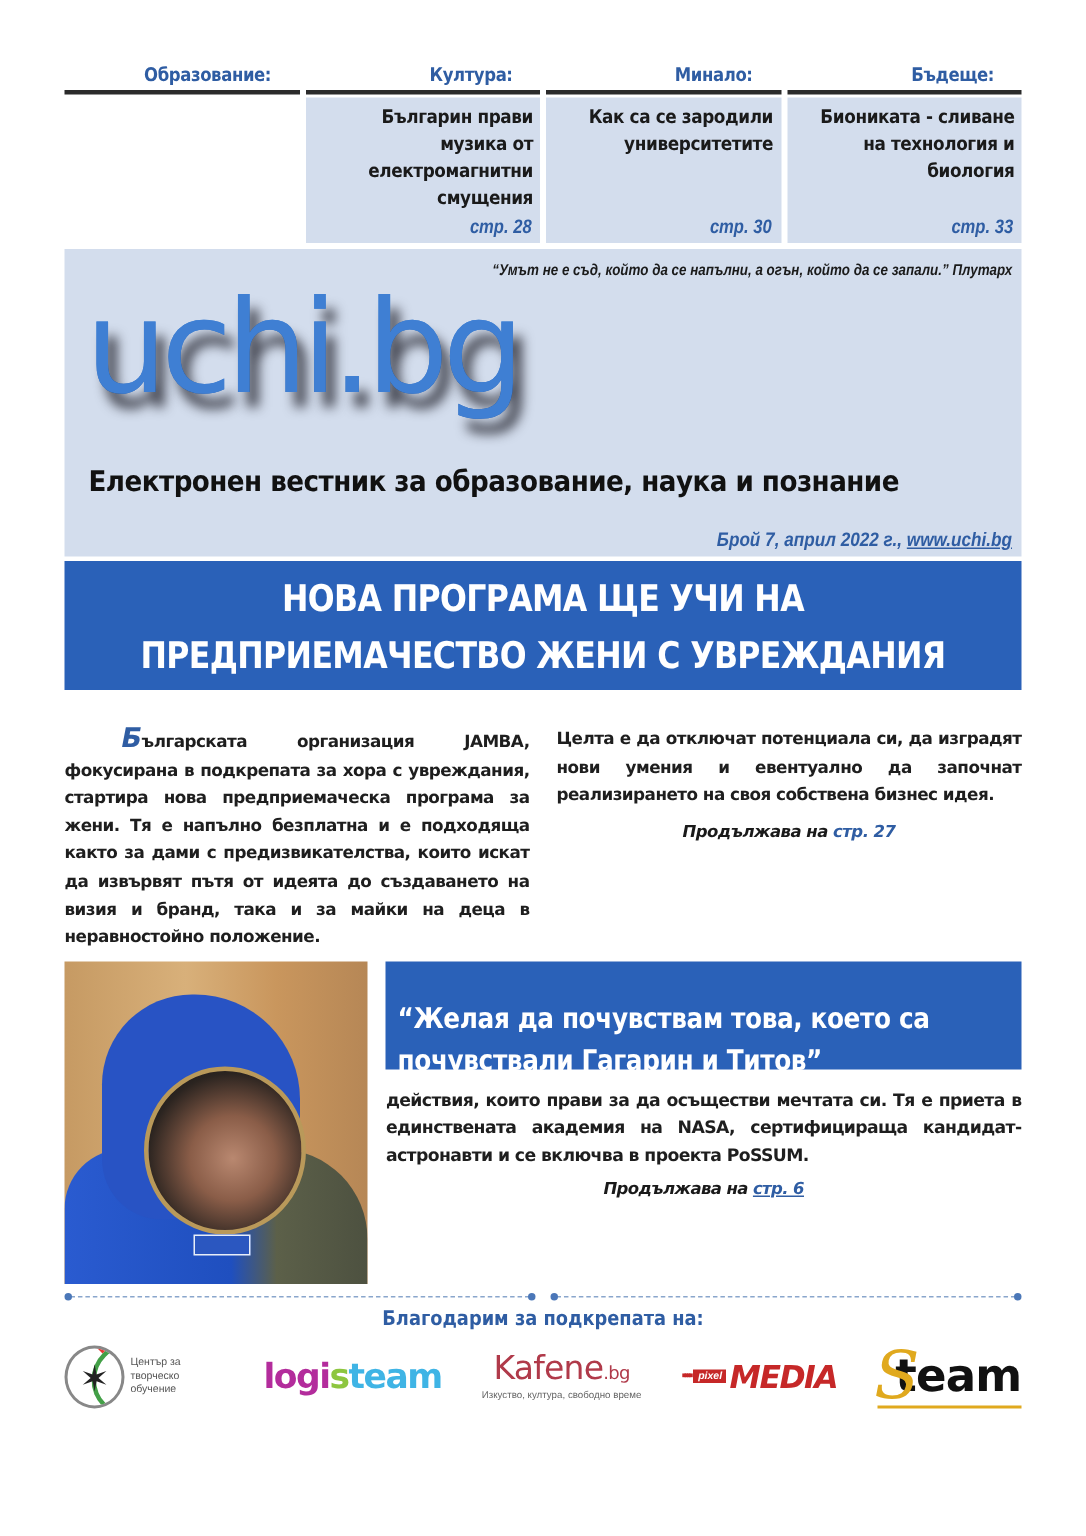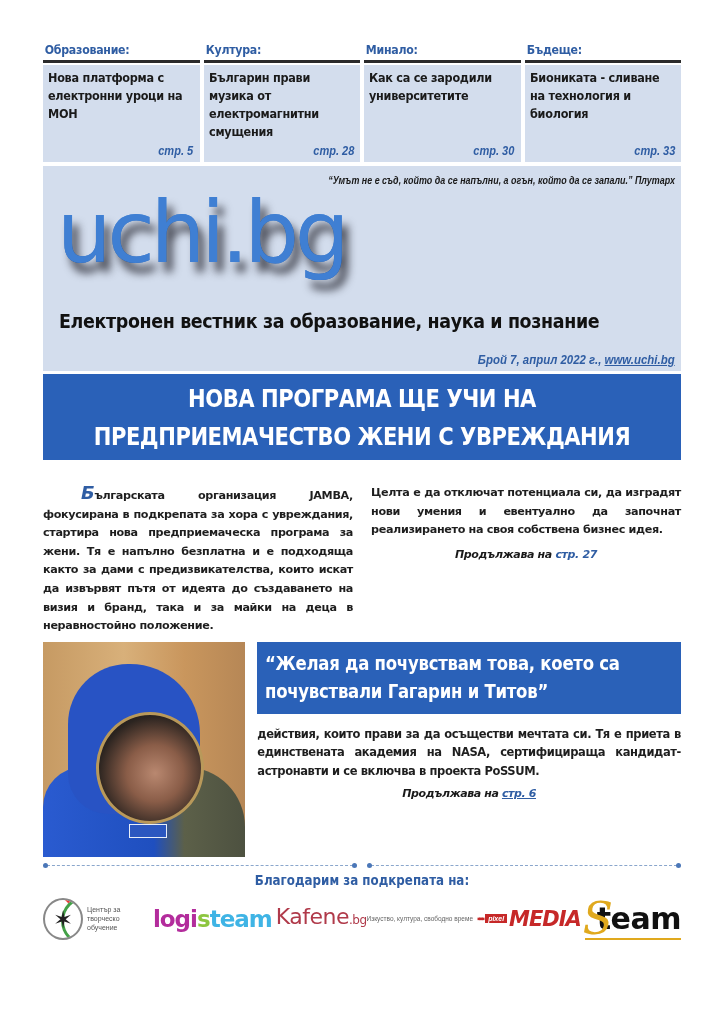--- a/index.html
+++ b/index.html
@@ -4,21 +4,21 @@
 <style>
   * { box-sizing: border-box; margin: 0; padding: 0; }
   body {
     width: 724px; height: 1024px; background: #ffffff;
     font-family: "Liberation Sans", "DejaVu Sans", sans-serif;
     color: #1a1a1a; position: relative; overflow: hidden;
   }
   .page { position: absolute; left: 43px; top: 40px; width: 638px; }
 
   
-  .sections { display: flex; gap: 4px; }
+  .sections { display: flex; gap: 4px; text-align: right; }
   .sec { flex: 1; display: flex; flex-direction: column; }
   .sec-label {
     font-family: "DejaVu Sans", sans-serif; font-weight: bold; font-size: 12.5px;
     color: #2f5da3; letter-spacing: -0.3px; height: 20px; line-height: 20px; padding-left: 2px;
     transform: scaleX(0.88); transform-origin: left center; white-space: nowrap;
   }
   .sec-rule { height: 3px; background: #2b2b2b; margin-bottom: 2px; }
   .sec-box {
     background: #d3dded; height: 97px; position: relative; padding: 4px 5px;
   }
@@ -102,21 +102,21 @@
     background: radial-gradient(circle at 55% 55%, #b98870 0%, #8a5d48 35%, #2b2420 70%, #0d0d10 100%);
     border-radius: 50%; border: 3px solid #b9995a;
   }
   .photo .badge {
     position: absolute; left: 86px; top: 182px; width: 38px; height: 14px;
     background: #2b57c0; border: 1px solid #e8eef8;
   }
   .feature-right { flex: 1; display: flex; flex-direction: column; }
   .fhead {
     background: #2a61b8; color: #fff; height: 72px; font-family: "DejaVu Sans", sans-serif;
-    font-weight: bold; font-size: 19px; line-height: 28px; padding: 7px 8px;
+    font-weight: bold; font-size: 19px; line-height: 28px; padding: 24px 8px;
     letter-spacing: -0.3px;
   }
   .fhead span { display: block; transform: scaleX(0.87); transform-origin: left center; white-space: nowrap; }
   .fcols { display: flex; gap: 12px; margin-top: 11px; }
   .fcol {
     flex: 1; font-family: "DejaVu Sans", sans-serif; font-weight: bold; font-size: 11.5px;
     line-height: 18.6px; text-align: justify; color: #1e1e1e; letter-spacing: -0.4px;
   }
   .fcol .dropcap { padding-left: 42px; font-size: 19px; }
 
@@ -145,45 +145,41 @@
     content: ""; position: absolute; left: 10px; top: -10px; width: 50px; height: 50px; border-radius: 50%;
     border: 6px solid transparent; border-top-color: #e53935; border-right-color: #fdd835;
     box-shadow: inset 0 0 0 3px #43a047;
   }
   .sp-center .emb::after {
     content: "✶"; position: absolute; left: 8px; top: 6px; font-size: 24px; color: #222;
   }
   .sp-center .txt { font-size: 7px; color: #555; line-height: 9px; width: 62px; }
   .logis { font-family: "DejaVu Sans", sans-serif; font-weight: bold; font-size: 23px; letter-spacing: -1px; }
   .logis .a { color: #b32c9c; text-align: center; } .logis .b { color: #8dc63f; } .logis .c { color: #3fb4e5; }
-  .kafene { display: flex; align-items: center; text-align: center; }
+  .kafene { display: flex; flex-direction: column; align-items: center; text-align: center; }
   .kafene .k { font-family: "DejaVu Sans", sans-serif; font-size: 22px; color: #b03a4a; letter-spacing: -0.5px; line-height: 24px; }
   .kafene .k small { font-size: 12px; color: #b03a4a; }
   .kafene .s { font-size: 6.5px; color: #666; }
   .pixel { display: flex; align-items: center; gap: 2px; }
   .pixel .dots { color: #c62828; font-size: 10px; letter-spacing: -2px; }
   .pixel .px { background: #c62828; color: #fff; font-size: 7px; font-weight: bold; font-style: italic; padding: 1px 3px; }
   .pixel .m { font-family: "DejaVu Sans", sans-serif; font-weight: bold; font-style: italic; font-size: 21px; color: #c62828; letter-spacing: -1px; }
   .steam { position: relative; font-family: "DejaVu Sans", sans-serif; font-weight: bold; font-size: 30px; color: #111; letter-spacing: -0.5px; padding-left: 12px; }
   .steam .S { position: absolute; left: -2px; top: -8px; font-family: "DejaVu Serif", serif; font-style: italic; font-size: 44px; color: #e0a91e; font-weight: normal; }
   .steam .line { position: absolute; left: 0; right: 0; bottom: -4px; height: 2px; background: #e0a91e; }
 </style>
 </head>
 <body>
 
 <div class="page">
 
   <div class="sections">
     <div class="sec">
       <div class="sec-label">Образование:</div>
       <div class="sec-rule"></div>
-      <div class="sec-box">
-        <div class="sec-title">Нова платформа с електронни уроци на МОН</div>
-        <div class="sec-page">стр. 5</div>
-      </div>
     </div>
     <div class="sec">
       <div class="sec-label">Култура:</div>
       <div class="sec-rule"></div>
       <div class="sec-box">
         <div class="sec-title">Българин прави музика от електромагнитни смущения</div>
         <div class="sec-page">стр. 28</div>
       </div>
     </div>
     <div class="sec">

